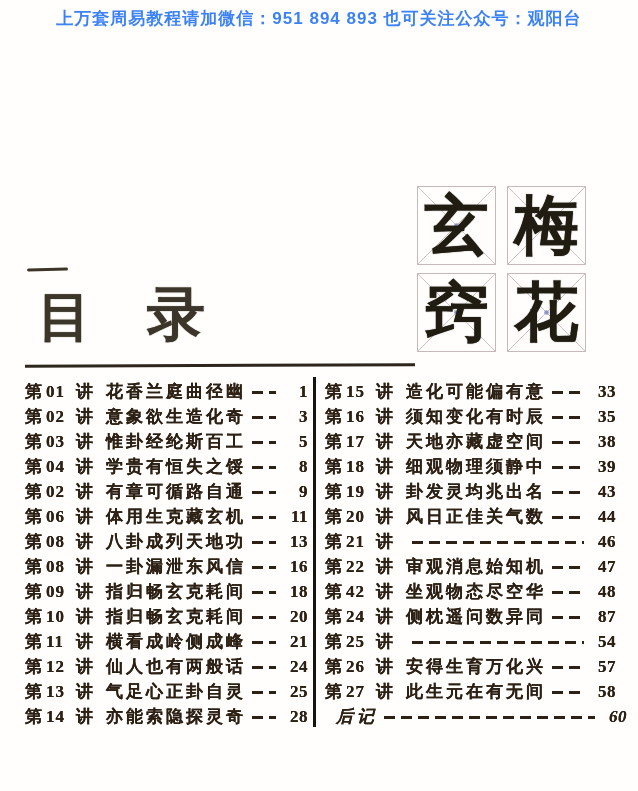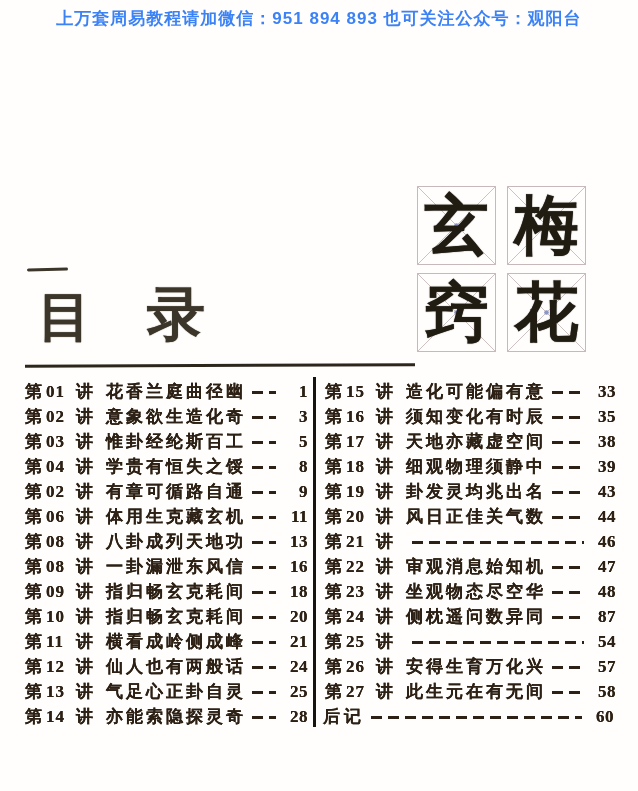--- a/index.html
+++ b/index.html
@@ -68,21 +68,21 @@
     flex:1 1 auto; height:2.2px; align-self:center; margin:2px 8px 0 6px;
     background:repeating-linear-gradient(90deg,#2d2014 0 11px,transparent 11px 17px);
     min-width:14px;
   }
   .pg { min-width:24px; text-align:right; letter-spacing:0.5px; }
 
   .divider {
     position:absolute; left:313px; top:377px; width:2.5px; height:350px;
     background:#17130f;
   }
-  .postscript { position:absolute; left:323px; top:704px; width:291px; }
+  .postscript { position:absolute; left:336px; top:704px; width:291px;font-style:italic; }
   .pslabel { letter-spacing:4px; }
 </style>
 </head>
 <body>
 
 <div class="page">
 
   <div class="header">上万套周易教程请加微信：951 894 893  也可关注公众号：观阳台</div>
 
   <div class="cal-dash"></div>
@@ -377,21 +377,21 @@
           <span class="hanzi">讲</span>
         </span>
         <span class="ttl">审观消息始知机</span>
         <span class="leader"></span>
         <span class="pg">47</span>
       </div>
 
       <div class="row">
         <span class="lec">
           <span class="hanzi">第</span>
-          <span class="no">23</span>
+          <span class="no">42</span>
           <span class="hanzi">讲</span>
         </span>
         <span class="ttl">坐观物态尽空华</span>
         <span class="leader"></span>
         <span class="pg">48</span>
       </div>
 
       <div class="row">
         <span class="lec">
           <span class="hanzi">第</span>

